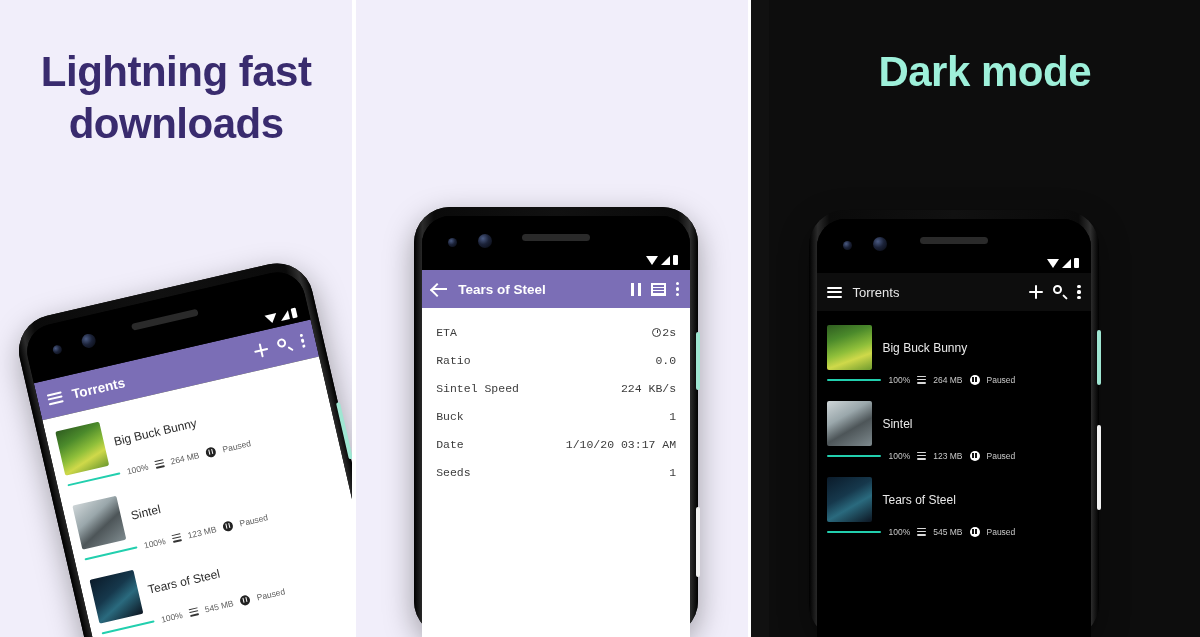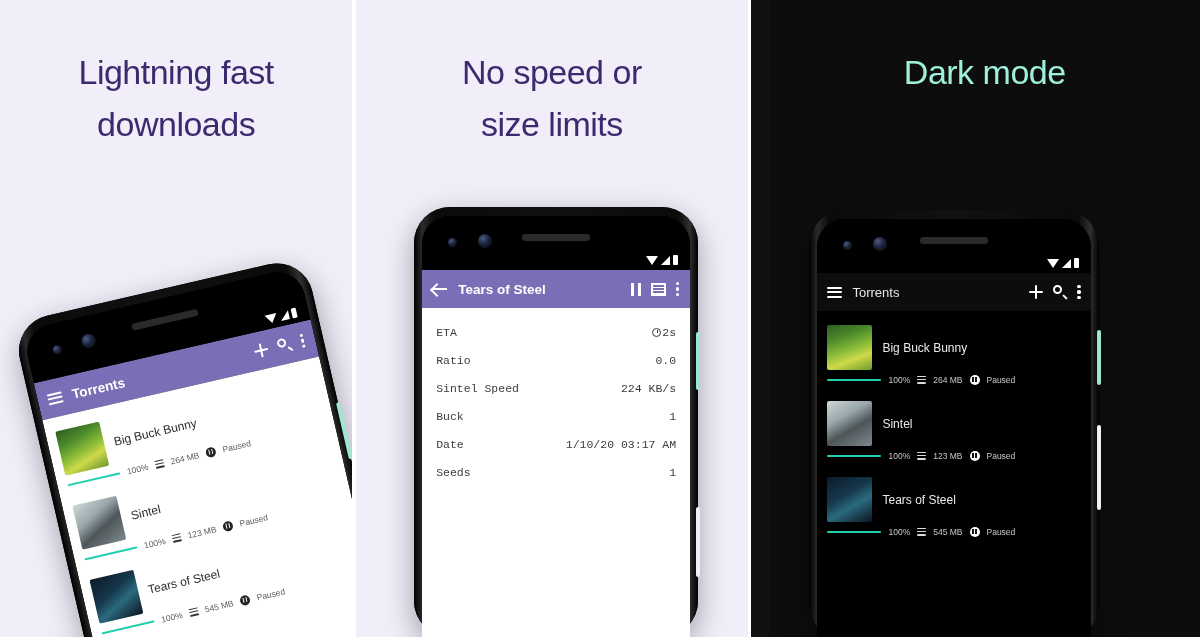--- a/index.html
+++ b/index.html
@@ -16,22 +16,22 @@
   .panel-dark{background:#0d0d0d;}
   .p1{width:360px;}
   .p2{width:400px;}
   .p3{width:440px;margin-left:18px;}
   .divider{width:4px;height:637px;background:#ffffff;}
   .divider-dark{width:4px;height:637px;background:#ffffff;}
 
   .headline{
     position:absolute;left:0;right:0;top:46px;
     text-align:center;
-    font-weight:normal;
-    font-size:34px;
+    font-weight:bold;
+    font-size:42px;
     line-height:52px;
     letter-spacing:-0.5px;
     color:#392b6e;
     padding:0 14px;
     box-sizing:border-box;
   }
   .headline.mint{color:#9ef0da;}
   .headline .l2{display:block;}
 
   
@@ -271,24 +271,20 @@
             </div>
           </div>
         </div>
       </div>
     </div>
   </div>
 
   <div class="divider"></div>
 
   <div class="panel panel-light p2">
-    <div class="headline">
-      <span>No speed or</span>
-      <span class="l2">size limits</span>
-    </div>
 
     <div class="phone phone2">
       <div class="edge-dark"></div>
       <div class="pbtn-power" style="right:-2px;top:125px;height:58px;"></div>
       <div class="pbtn-vol" style="right:-2px;top:300px;height:70px;"></div>
       <div class="screen">
         <div class="statusbar">
           <div class="cam cam1"></div>
           <div class="cam cam2"></div>
           <div class="speaker"></div>

